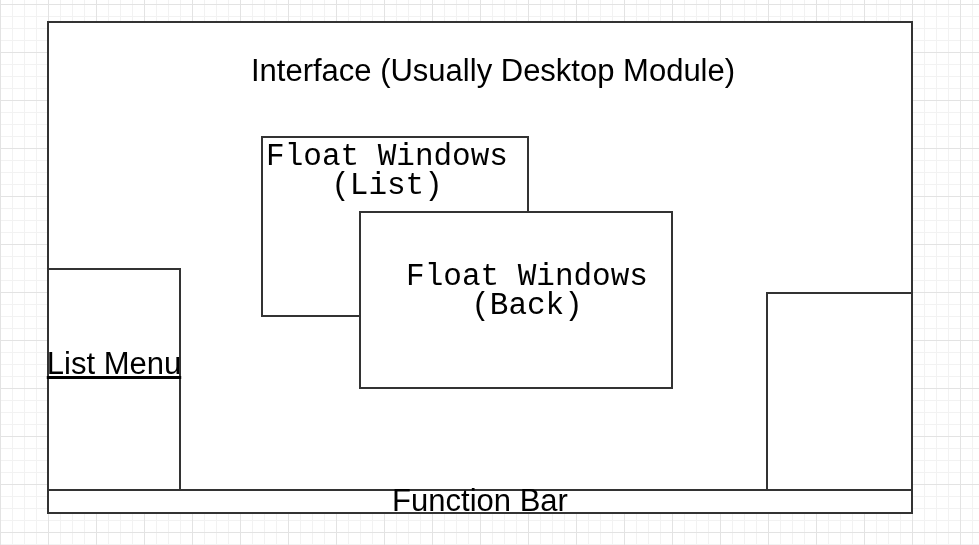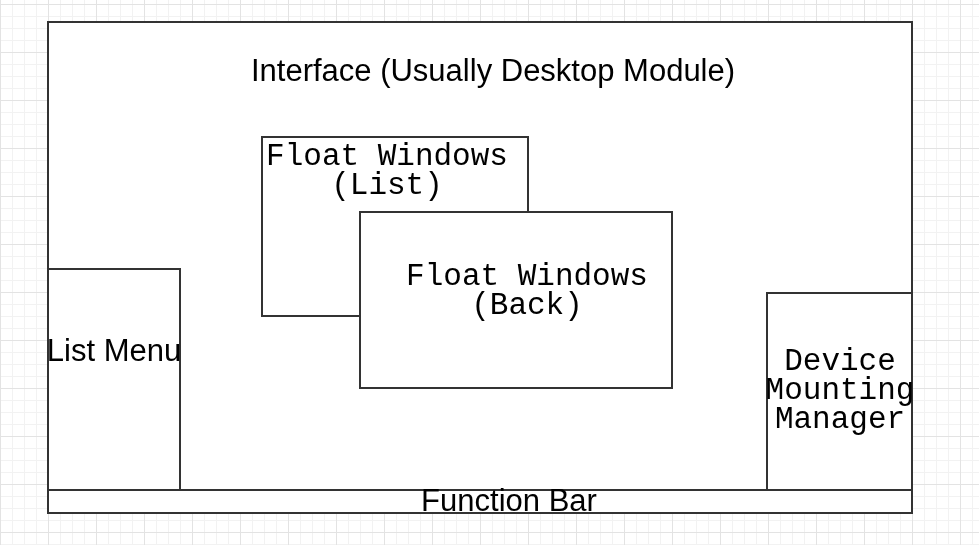--- a/index.html
+++ b/index.html
@@ -48,23 +48,23 @@
   #float-back-box  { left: 261px; top: 136px; width: 268px; height: 181px; z-index: 2; }
   #float-front-box { left: 359px; top: 211px; width: 314px; height: 178px; z-index: 3; }
   #list-menu-box   { left: 47px;  top: 268px; width: 134px; height: 223px; z-index: 4; }
   #device-box      { left: 766px; top: 292px; width: 147px; height: 199px; z-index: 4; }
   #function-bar-box{ left: 47px;  top: 489px; width: 866px; height: 25px;  z-index: 5; }
 
   
   #interface-label    { left: 493px; top: 56px;  }
   #float-back-label   { left: 387px; top: 142px; }
   #float-front-label  { left: 527px; top: 262px; }
-  #list-menu-label    { left: 114px; top: 336px; }
+  #list-menu-label    { left: 114px; top: 349px; text-decoration: underline; }
   #device-label       { left: 840px; top: 347px; }
-  #function-bar-label { left: 509px; top: 486px; }
+  #function-bar-label { left: 480px; top: 486px; }
 </style>
 </head>
 <body>
 
 <div class="canvas">
 
   <div class="box" id="interface-box"></div>
   <div class="box" id="float-back-box"></div>
   <div class="box" id="float-front-box"></div>
   <div class="box" id="list-menu-box"></div>
@@ -78,21 +78,16 @@
     <span>(List)</span>
   </div>
 
   <div class="lbl" id="float-front-label">
     <span>Float Windows</span>
     <span>(Back)</span>
   </div>
 
   <div class="lbl" id="list-menu-label">List Menu</div>
 
-  <div class="lbl" id="device-label">
-    <span>Device</span>
-    <span>Mounting</span>
-    <span>Manager</span>
-  </div>
 
   <div class="lbl" id="function-bar-label">Function Bar</div>
 
 </div>
 
 </body></html>

